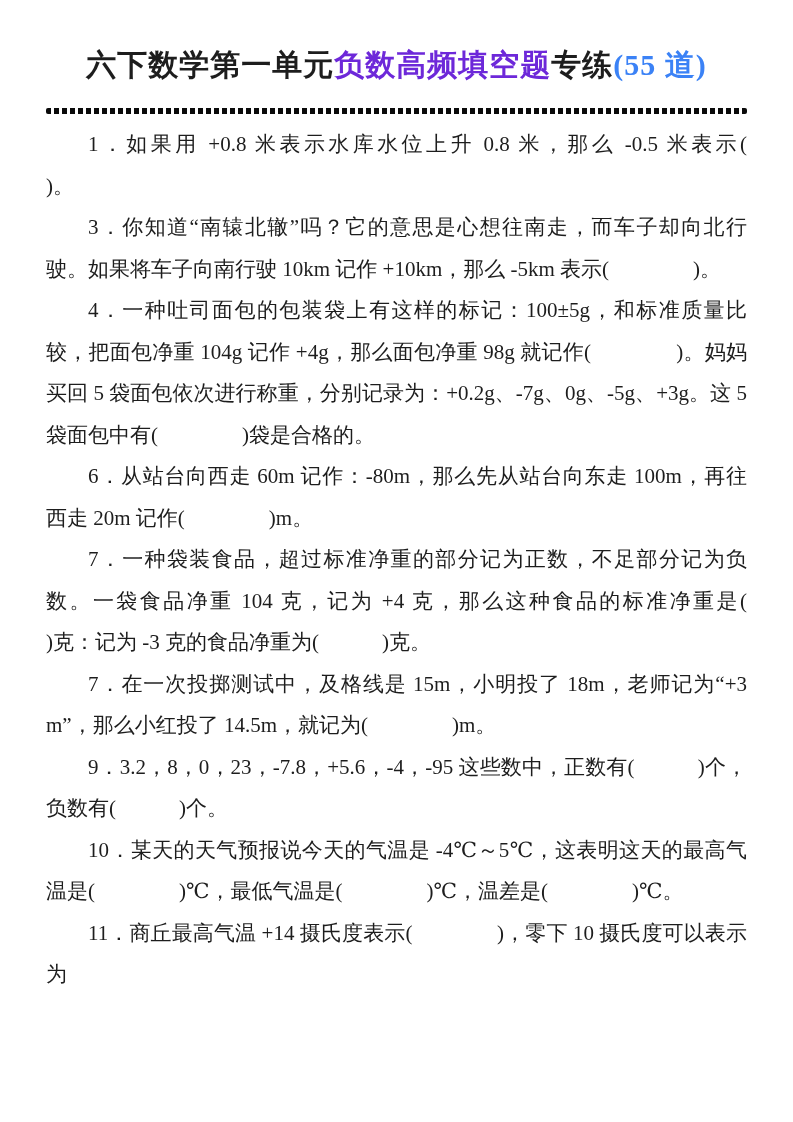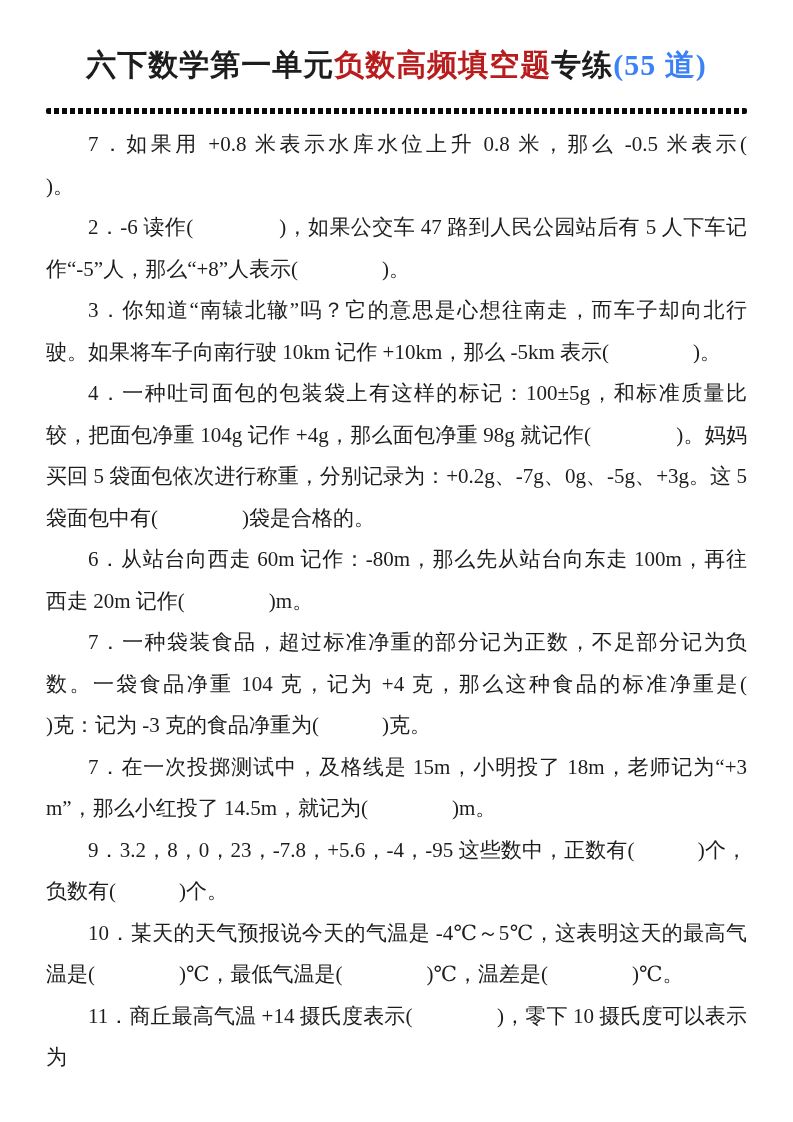--- a/index.html
+++ b/index.html
@@ -19,21 +19,21 @@
   }
   .title {
     margin: 0;
     text-align: center;
     font-size: 30px;
     line-height: 38px;
     font-weight: 700;
     letter-spacing: 1px;
     white-space: nowrap;
   }
-  .title .red  { color: #b91c1c; }
+  .title .red  { color: #6d28d9; }
   .title .blue { color: #3b82f6; font-weight: 700; }
   .divider {
     height: 6px;
     margin-top: 24px;
     background: repeating-linear-gradient(90deg, #0a0a0a 0 5px, transparent 5px 8px);
     border-radius: 2px;
   }
   .questions {
     margin-top: 10px;
   }
@@ -49,22 +49,21 @@
 </head>
 <body>
 
 <div class="page">
 
   <h1 class="title"><span>六下数学第一单元</span><span class="red">负数高频填空题</span><span>专练</span><span class="blue">(55 道)</span></h1>
 
   <div class="divider"></div>
 
   <div class="questions">
-    <p>7．如果用 +0.8 米表示水库水位上升 0.8 米，那么 -0.5 米表示(　　　　)。</p>
-    <p>2．-6 读作(　　　　)，如果公交车 47 路到人民公园站后有 5 人下车记作“-5”人，那么“+8”人表示(　　　　)。</p>
+    <p>1．如果用 +0.8 米表示水库水位上升 0.8 米，那么 -0.5 米表示(　　　　)。</p>
     <p>3．你知道“南辕北辙”吗？它的意思是心想往南走，而车子却向北行驶。如果将车子向南行驶 10km 记作 +10km，那么 -5km 表示(　　　　)。</p>
     <p>4．一种吐司面包的包装袋上有这样的标记：100±5g，和标准质量比较，把面包净重 104g 记作 +4g，那么面包净重 98g 就记作(　　　　)。妈妈买回 5 袋面包依次进行称重，分别记录为：+0.2g、-7g、0g、-5g、+3g。这 5 袋面包中有(　　　　)袋是合格的。</p>
     <p>6．从站台向西走 60m 记作：-80m，那么先从站台向东走 100m，再往西走 20m 记作(　　　　)m。</p>
     <p>7．一种袋装食品，超过标准净重的部分记为正数，不足部分记为负数。一袋食品净重 104 克，记为 +4 克，那么这种食品的标准净重是(　　　　)克：记为 -3 克的食品净重为(　　　)克。</p>
     <p>7．在一次投掷测试中，及格线是 15m，小明投了 18m，老师记为“+3m”，那么小红投了 14.5m，就记为(　　　　)m。</p>
     <p>9．3.2，8，0，23，-7.8，+5.6，-4，-95 这些数中，正数有(　　　)个，负数有(　　　)个。</p>
     <p>10．某天的天气预报说今天的气温是 -4℃～5℃，这表明这天的最高气温是(　　　　)℃，最低气温是(　　　　)℃，温差是(　　　　)℃。</p>
     <p>11．商丘最高气温 +14 摄氏度表示(　　　　)，零下 10 摄氏度可以表示为</p>
   </div>
 

